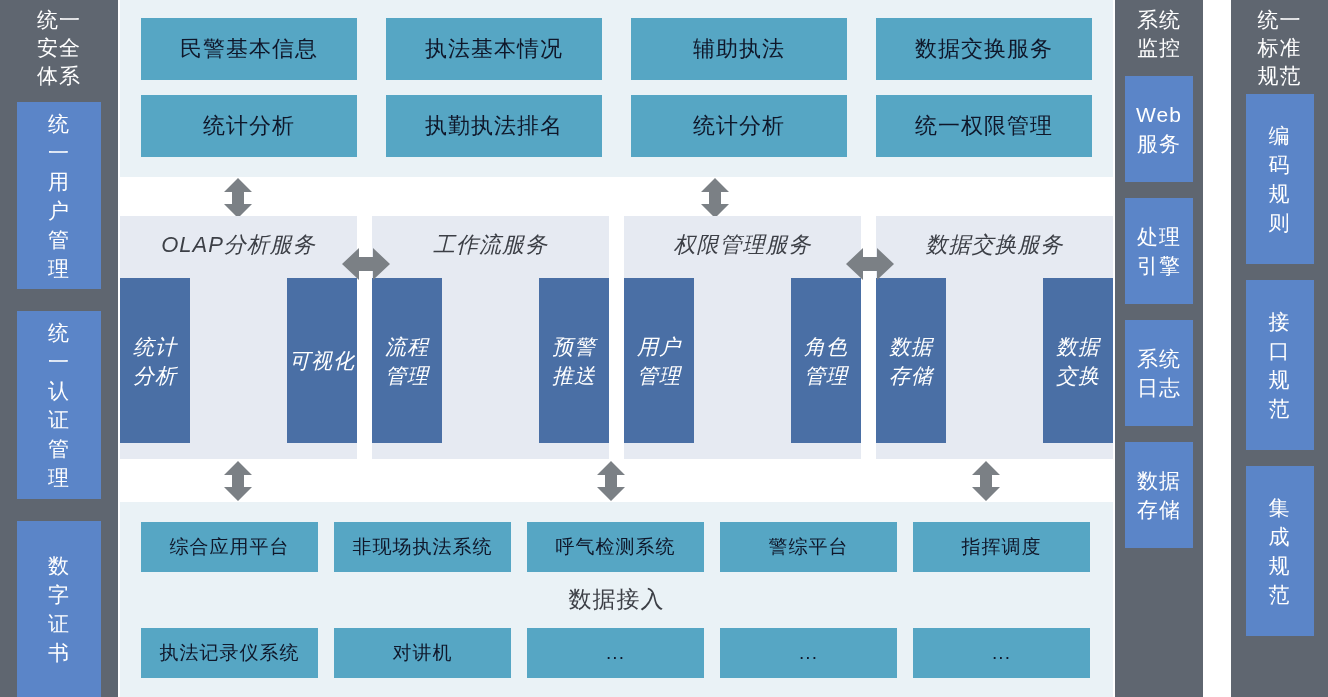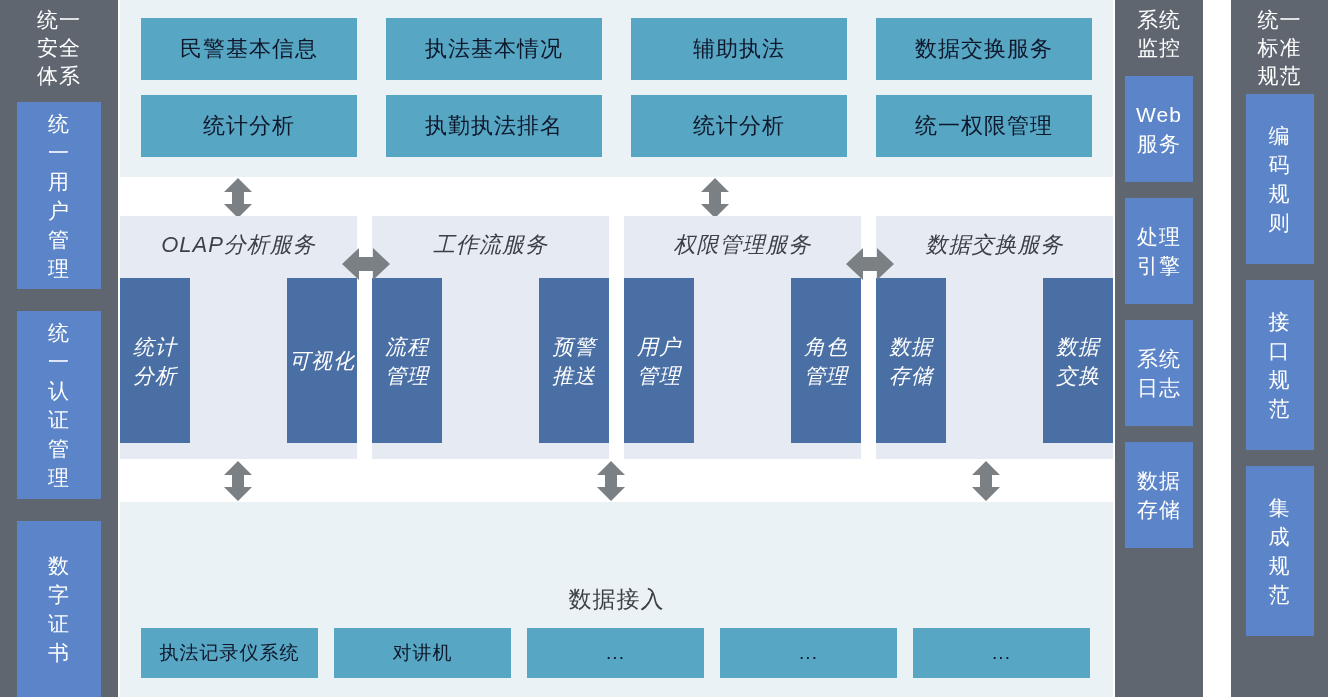--- a/index.html
+++ b/index.html
@@ -308,20 +308,27 @@
         <polygon points="19,0 33,14 25,14 25,26 33,26 19,40 5,26 13,26 13,14 5,14" fill="#7b8085"></polygon>
       </svg>
     </div>
     <div class="arrow" style="left:847px; top:461px;">
       <svg width="38" height="40" viewBox="0 0 38 40" aria-hidden="true">
         <polygon points="19,0 33,14 25,14 25,26 33,26 19,40 5,26 13,26 13,14 5,14" fill="#7b8085"></polygon>
       </svg>
     </div>
 
     <div class="panel" id="data-panel">
+      <div class="data-row" id="data-row-top">
+        <div class="tealbox">综合应用平台</div>
+        <div class="tealbox">非现场执法系统</div>
+        <div class="tealbox">呼气检测系统</div>
+        <div class="tealbox">警综平台</div>
+        <div class="tealbox">指挥调度</div>
+      </div>
 
       <div class="data-layer-label">数据接入</div>
 
       <div class="data-row" id="data-row-bottom">
         <div class="tealbox">执法记录仪系统</div>
         <div class="tealbox">对讲机</div>
         <div class="tealbox">...</div>
         <div class="tealbox">...</div>
         <div class="tealbox">...</div>
       </div>

